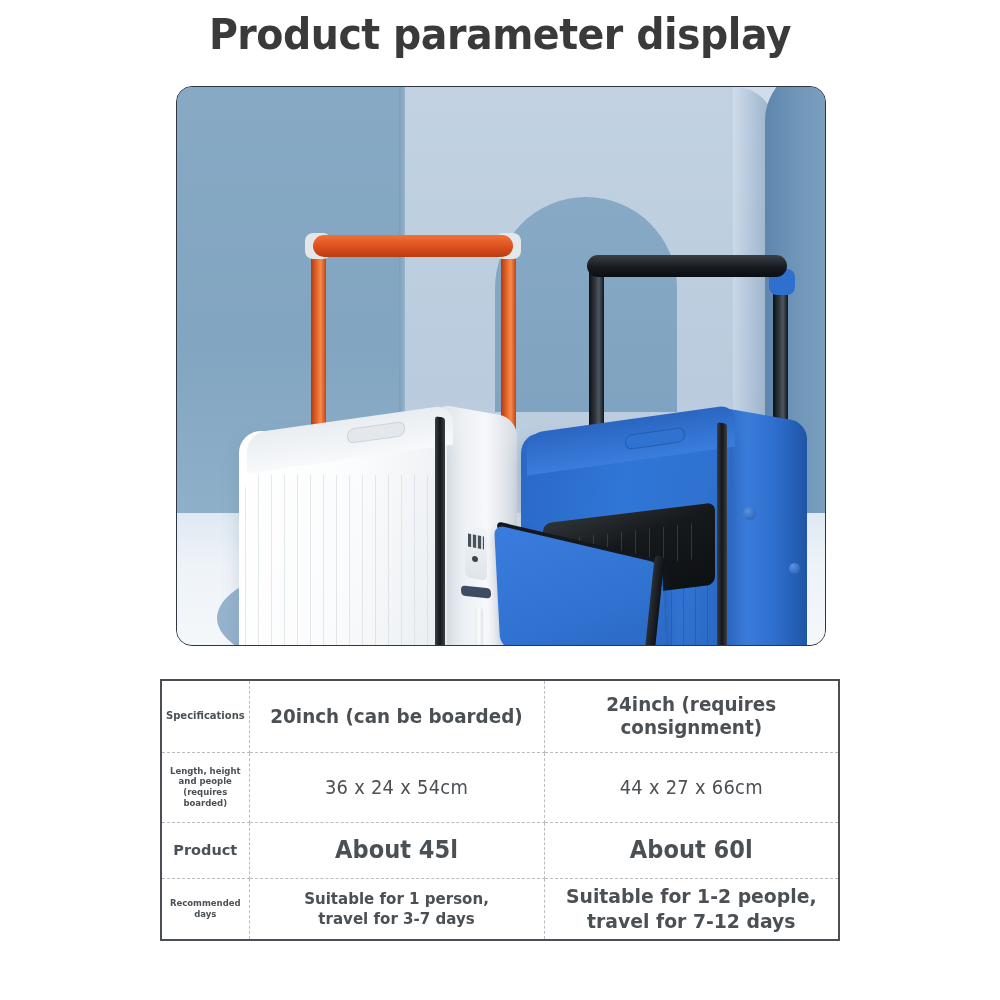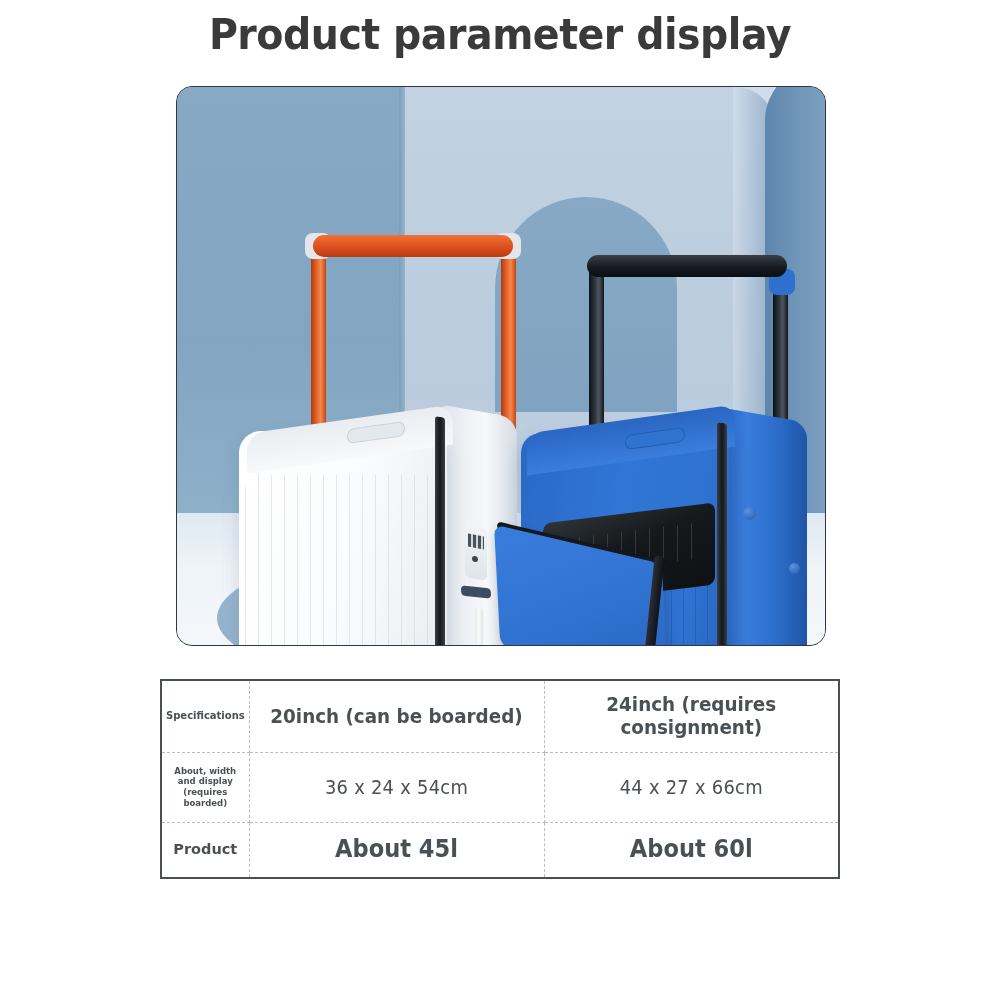--- a/index.html
+++ b/index.html
@@ -422,27 +422,41 @@
       <col class="col-b">
   </colgroup>
   <tbody>
     <tr class="r-head">
       <td class="lbl">Specifications</td>
       <td class="val val-head">20inch (can be boarded)</td>
       <td class="val val-head">24inch (requires consignment)</td>
     </tr>
     <tr class="r-dim">
       <td class="lbl lbl-tiny">
-        <span>About, width</span><br>
-        <span>and display</span><br>
+        <span>Length, height</span><br>
+        <span>and people</span><br>
         <span>(requires</span><br>
         <span>boarded)</span>
       </td>
       <td class="val val-dim">36 x 24 x 54cm</td>
       <td class="val val-dim">44 x 27 x 66cm</td>
     </tr>
     <tr class="r-cap">
       <td class="lbl lbl-big">Product</td>
       <td class="val val-bold">About 45l</td>
       <td class="val val-bold">About 60l</td>
     </tr>
+    <tr class="r-days">
+      <td class="lbl lbl-tiny">
+        <span>Recommended</span><br>
+        <span>days</span>
+      </td>
+      <td class="val val-days-sm">
+        <span>Suitable for 1 person,</span><br>
+        <span>travel for 3-7 days</span>
+      </td>
+      <td class="val val-days-lg">
+        <span>Suitable for 1-2 people,</span><br>
+        <span>travel for 7-12 days</span>
+      </td>
+    </tr>
   </tbody>
 </table>
 
 </body></html>

